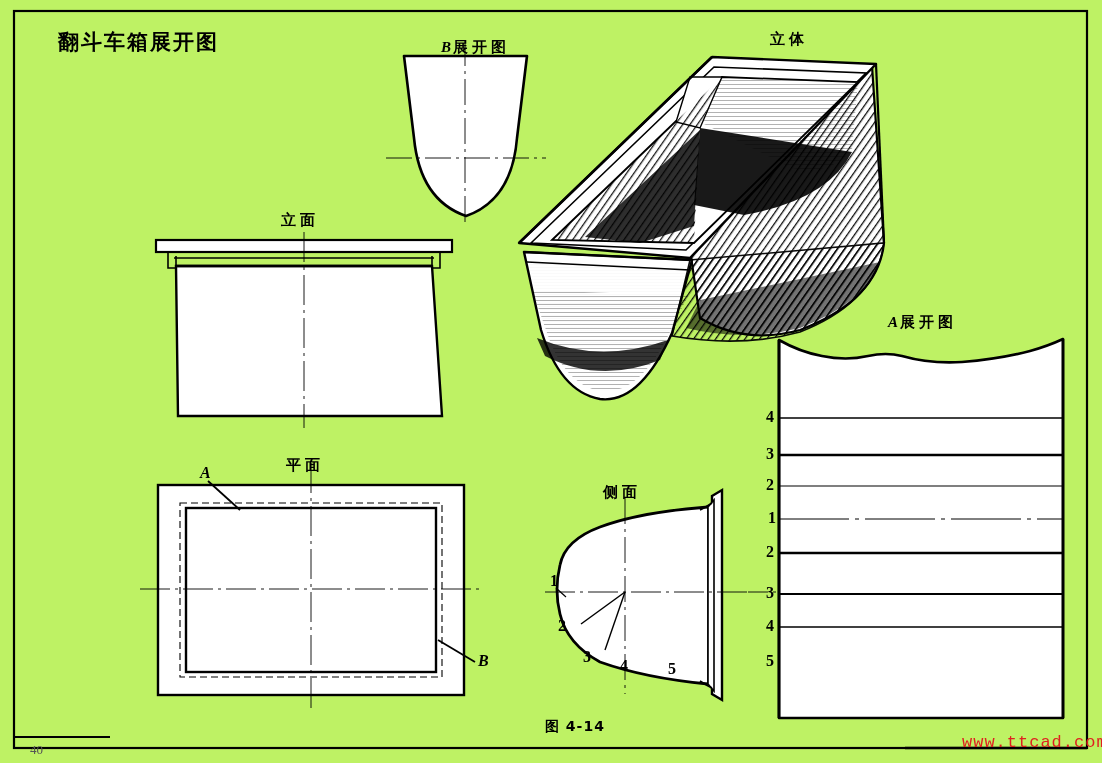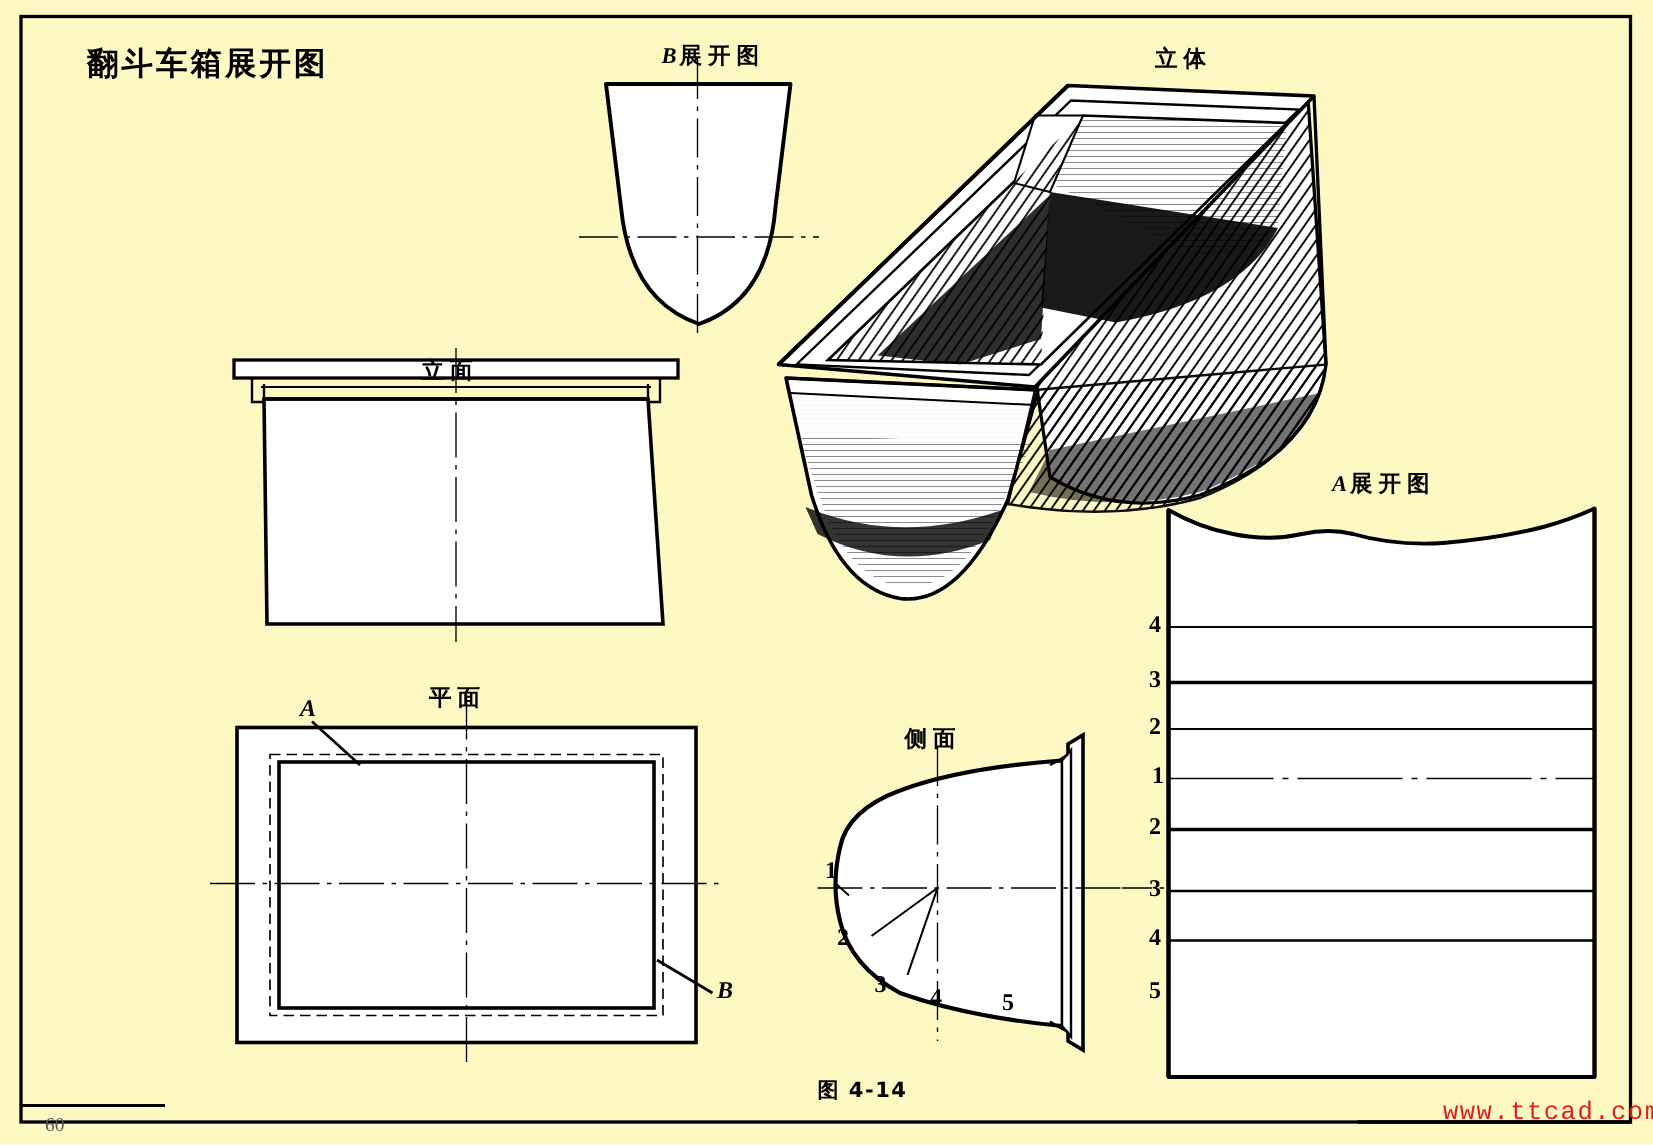--- a/index.html
+++ b/index.html
@@ -7,21 +7,21 @@
     padding: 0;
     background: #ffffff;
   }
   body {
     font-family: "Liberation Serif", serif;
   }
   #page {
     position: relative;
     width: 1102px;
     height: 763px;
-    background: #fef9c3;
+    background: #bef264;
     overflow: hidden;
   }
   #page svg {
     position: absolute;
     left: 0;
     top: 0;
   }
   .lbl {
     position: absolute;
     white-space: nowrap;
@@ -208,27 +208,27 @@
 
       <line x1="779" y1="340" x2="779" y2="718" stroke="#000" stroke-width="2.8"></line>
       <line x1="1063" y1="339" x2="1063" y2="718" stroke="#000" stroke-width="2.6"></line>
 
       <line x1="748" y1="592" x2="779" y2="592" stroke="#000" stroke-width="0.9" stroke-dasharray="20,5,3,5"></line>
     </g>
   </svg>
 
   <div class="lbl cjk title-main" style="left:58px; top:28px;">翻斗车箱展开图</div>
 
-  <div class="lbl" style="left:441px; top:28px;">
+  <div class="lbl" style="left:441px; top:38px;">
     <span class="ital view-title-it">B</span><span class="cjk view-title">展开图</span>
   </div>
 
   <div class="lbl cjk view-title" style="left:770px; top:30px;">立体</div>
 
-  <div class="lbl cjk view-title" style="left:281px; top:211px;margin-top:27px;">立面</div>
+  <div class="lbl cjk view-title" style="left:281px; top:211px;">立面</div>
 
   <div class="lbl cjk view-title" style="left:286px; top:456px;">平面</div>
 
   <div class="lbl ital num" style="left:200px; top:464px;">A</div>
 
   <div class="lbl ital num" style="left:478px; top:652px;">B</div>
 
   <div class="lbl cjk view-title" style="left:603px; top:483px;text-align:center;">侧面</div>
 
   <div class="lbl num" style="left:550px; top:572px;">1</div>
@@ -245,17 +245,17 @@
   <div class="lbl num" style="left:766px; top:445px;">3</div>
   <div class="lbl num" style="left:766px; top:476px;">2</div>
   <div class="lbl num" style="left:768px; top:509px;">1</div>
   <div class="lbl num" style="left:766px; top:543px;">2</div>
   <div class="lbl num" style="left:766px; top:584px;">3</div>
   <div class="lbl num" style="left:766px; top:617px;">4</div>
   <div class="lbl num" style="left:766px; top:652px;">5</div>
 
   <div class="lbl cjk fig-cap" style="left:545px; top:718px;">图 4-14</div>
 
-  <div class="lbl pageno" style="left:30px; top:742px;">60</div>
+  <div class="lbl pageno" style="left:30px; top:742px;">40</div>
 
   <div class="lbl watermark" style="left:962px; top:733px;">www.ttcad.com</div>
 
 </div>
 
 </body></html>

